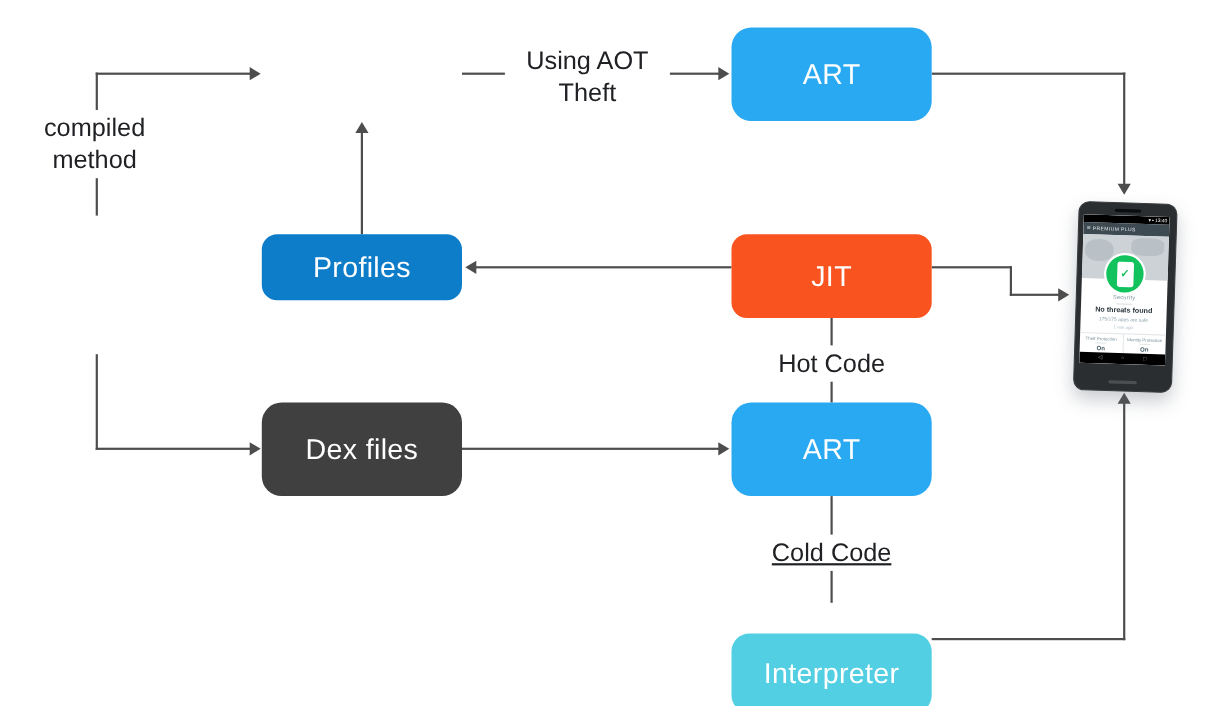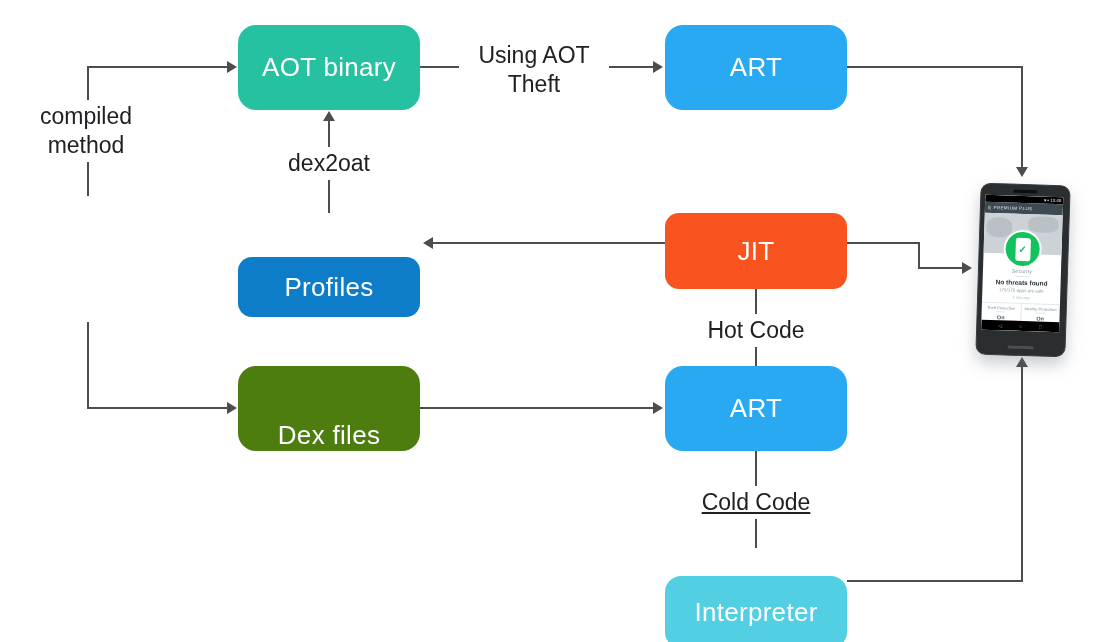--- a/index.html
+++ b/index.html
@@ -111,37 +111,33 @@
   <div class="ah r" style="left:653px;top:402px;"></div>
 
   <div class="ln" style="left:755px;top:451px;width:2px;height:97px;"></div>
 
   <div class="ln" style="left:847px;top:580px;width:176px;height:2px;"></div>
   <div class="ln" style="left:1021px;top:366px;width:2px;height:216px;"></div>
   <div class="ah u" style="left:1016px;top:357px;"></div>
 
   <div class="elabel" style="left:30px;top:100px;width:112px;">compiled method</div>
   <div class="elabel" style="left:459px;top:39px;width:150px;">Using AOT Theft</div>
-  <div class="elabel" style="left:283px;top:147px;width:92px;">dex2oat</div>
   <div class="elabel" style="left:706px;top:314px;width:100px;">Hot Code</div>
   <div class="elabel" style="left:700px;top:486px;width:112px;text-decoration:underline;">Cold Code</div>
 
-  <div class="node" style="left: 238px; top: 25px; height: 85px; border-radius: 18px; background-color: rgb(38, 193, 161);">
-    <span>AOT binary</span>
-  </div>
   <div class="node" style="left: 665px; top: 25px; height: 85px; border-radius: 18px; background-color: rgb(41, 169, 241);">
     <span>ART</span>
   </div>
-  <div class="node" style="left: 238px; top: 213px; height: 60px; border-radius: 14px; background-color: rgb(14, 125, 201); margin-top: 44px;">
+  <div class="node" style="left: 238px; top: 213px; height: 60px; border-radius: 14px; background-color: rgb(14, 125, 201);">
     <span>Profiles</span>
   </div>
   <div class="node" style="left: 665px; top: 213px; height: 76px; border-radius: 14px; background-color: rgb(249, 83, 32);">
     <span>JIT</span>
   </div>
-  <div class="node" style="left: 238px; top: 366px; height: 85px; border-radius: 18px; background-color: #4d7c0f; align-items: flex-end;">
+  <div class="node" style="left: 238px; top: 366px; height: 85px; border-radius: 18px; background-color: #404040;">
     <span>Dex files</span>
   </div>
   <div class="node" style="left: 665px; top: 366px; height: 85px; border-radius: 18px; background-color: rgb(41, 169, 241);">
     <span>ART</span>
   </div>
   <div class="node" style="left: 665px; top: 576px; height: 72px; border-radius: 16px; background-color: rgb(82, 207, 226);">
     <span>Interpreter</span>
   </div>
 
 

